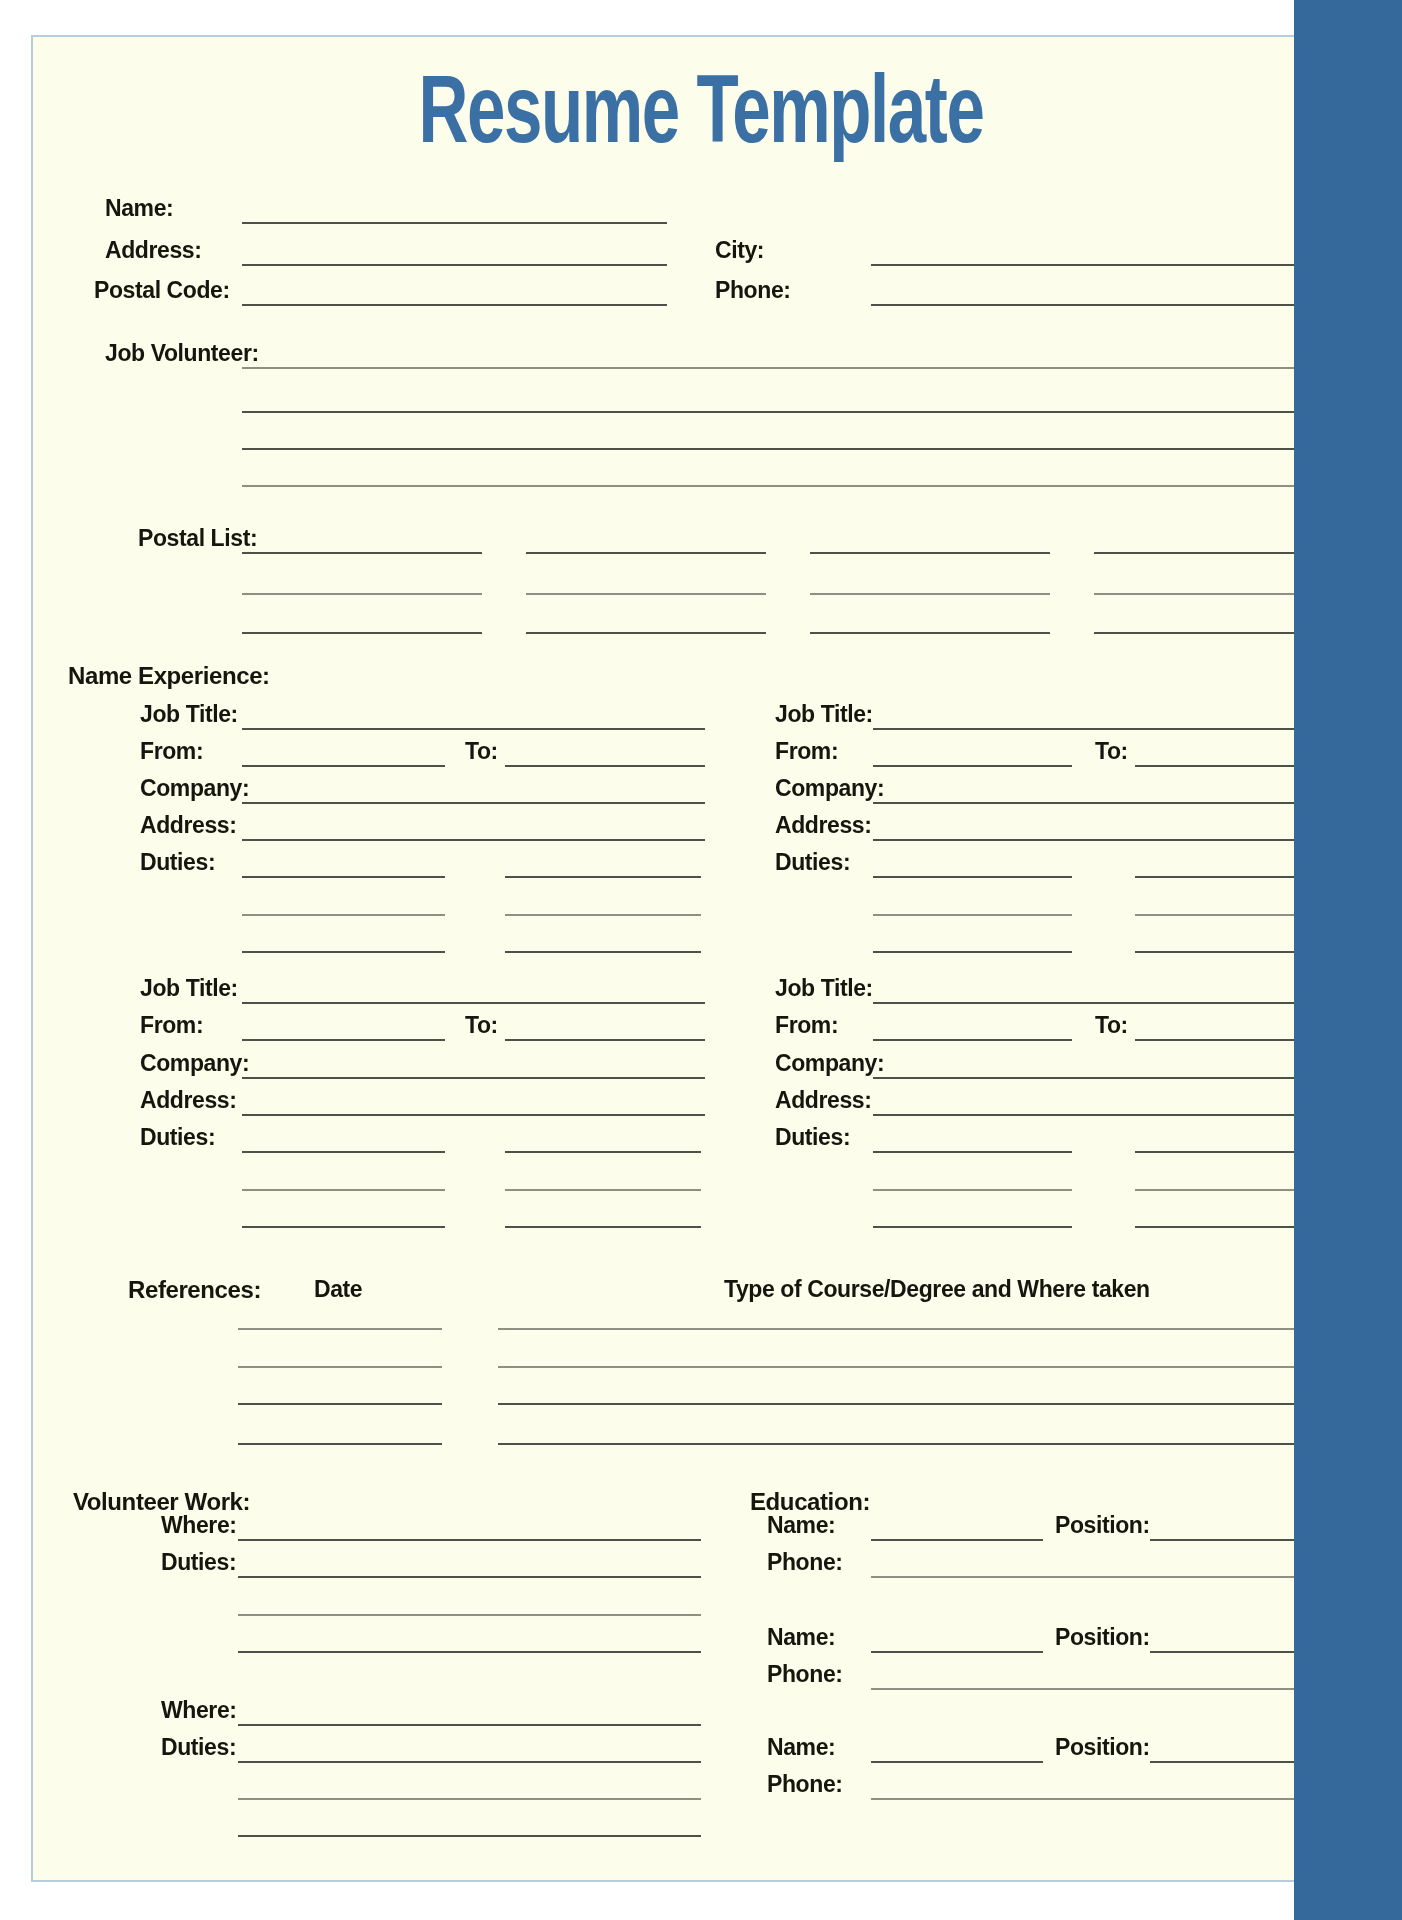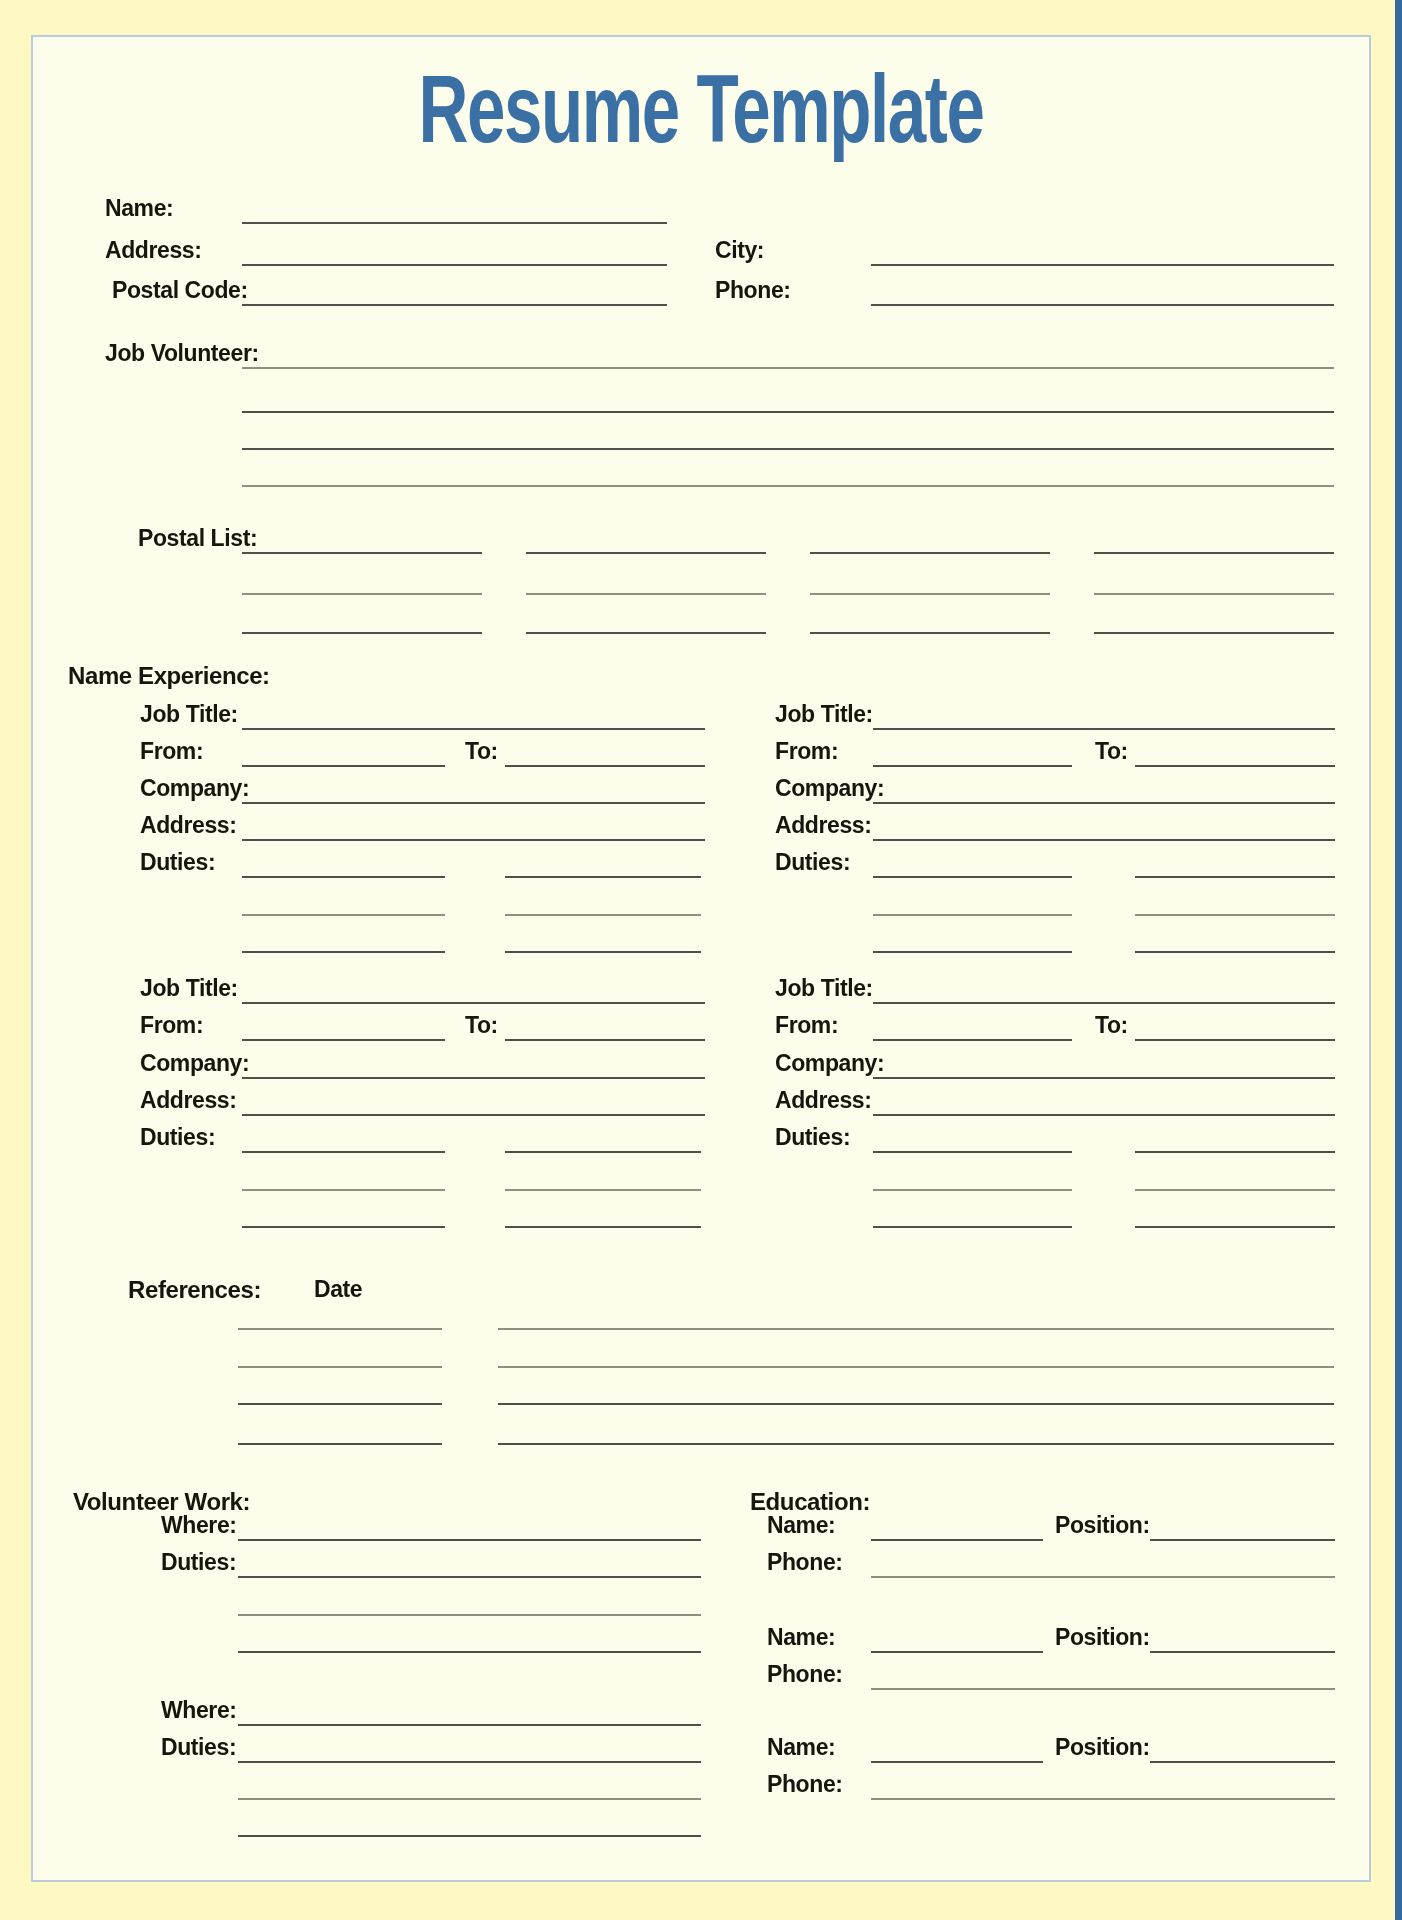--- a/index.html
+++ b/index.html
@@ -1,16 +1,16 @@
 <!DOCTYPE html>
 <html><head>
 <meta charset="utf-8">
 <style>
   html,body{margin:0;padding:0;background:#35689B;}
-  #stage{position:relative;width:1395px;height:1920px;background:#fef9c3;overflow:hidden;
+  #stage{position:relative;width:1294px;height:1920px;background:#ffffff;overflow:hidden;
          font-family:"Liberation Sans",sans-serif;}
   #paper{position:absolute;left:31px;top:35px;width:1340px;height:1847px;
          background:#FDFDEC;border:2px solid #B9CCDE;box-sizing:border-box;}
   #title{position:absolute;left:0;top:54px;width:1402px;text-align:center;
          font-size:96px;font-weight:700;letter-spacing:-2px;color:#3B70A5;
          transform:scaleX(.72);transform-origin:50% 50%;white-space:nowrap;}
   .lbl{position:absolute;font-size:23px;font-weight:700;line-height:1.15;
        letter-spacing:-0.4px;color:#16160F;white-space:nowrap;}
   .lbl.r{}
   .hd{font-size:24px;}
@@ -26,21 +26,21 @@
 
   <div class="lbl" style="left:105px;top:195px">Name:</div>
   <div class="ln" style="left:242px;top:222px;width:425px"></div>
 
   <div class="lbl" style="left:105px;top:237px">Address:</div>
   <div class="ln" style="left:242px;top:264px;width:425px"></div>
 
   <div class="lbl r" style="left:715px;top:237px;width:148px">City:</div>
   <div class="ln" style="left:871px;top:264px;width:463px"></div>
 
-  <div class="lbl" style="left:112px;top:277px">Postal Code:</div>
+  <div class="lbl" style="left:94px;top:277px">Postal Code:</div>
   <div class="ln" style="left:242px;top:304px;width:425px"></div>
 
   <div class="lbl r" style="left:715px;top:277px;width:148px">Phone:</div>
   <div class="ln" style="left:871px;top:304px;width:463px"></div>
 
   <div class="lbl" style="left:105px;top:340px">Job Volunteer:</div>
   <div class="ln lt" style="left:242px;top:367px;width:1092px"></div>
   <div class="ln" style="left:242px;top:411px;width:1092px"></div>
   <div class="ln" style="left:242px;top:448px;width:1092px"></div>
   <div class="ln lt" style="left:242px;top:485px;width:1092px"></div>
@@ -128,20 +128,21 @@
   <div class="lbl" style="left:775px;top:1124px">Duties:</div>
   <div class="ln" style="left:873px;top:1151px;width:199px"></div>
   <div class="ln" style="left:1135px;top:1151px;width:200px"></div>
   <div class="ln lt" style="left:873px;top:1189px;width:199px"></div>
   <div class="ln lt" style="left:1135px;top:1189px;width:200px"></div>
   <div class="ln" style="left:873px;top:1226px;width:199px"></div>
   <div class="ln" style="left:1135px;top:1226px;width:200px"></div>
 
   <div class="lbl hd" style="left:128px;top:1276px">References:</div>
   <div class="lbl" style="left:314px;top:1276px">Date</div>
+  <div class="lbl" style="left:724px;top:1276px">Type of Course/Degree and Where taken</div>
   <div class="ln lt" style="left:238px;top:1328px;width:204px"></div>
   <div class="ln lt" style="left:498px;top:1328px;width:836px"></div>
   <div class="ln lt" style="left:238px;top:1366px;width:204px"></div>
   <div class="ln lt" style="left:498px;top:1366px;width:836px"></div>
   <div class="ln" style="left:238px;top:1403px;width:204px"></div>
   <div class="ln" style="left:498px;top:1403px;width:836px"></div>
   <div class="ln" style="left:238px;top:1443px;width:204px"></div>
   <div class="ln" style="left:498px;top:1443px;width:836px"></div>
 
   <div class="lbl hd" style="left:73px;top:1488px">Volunteer Work:</div>

